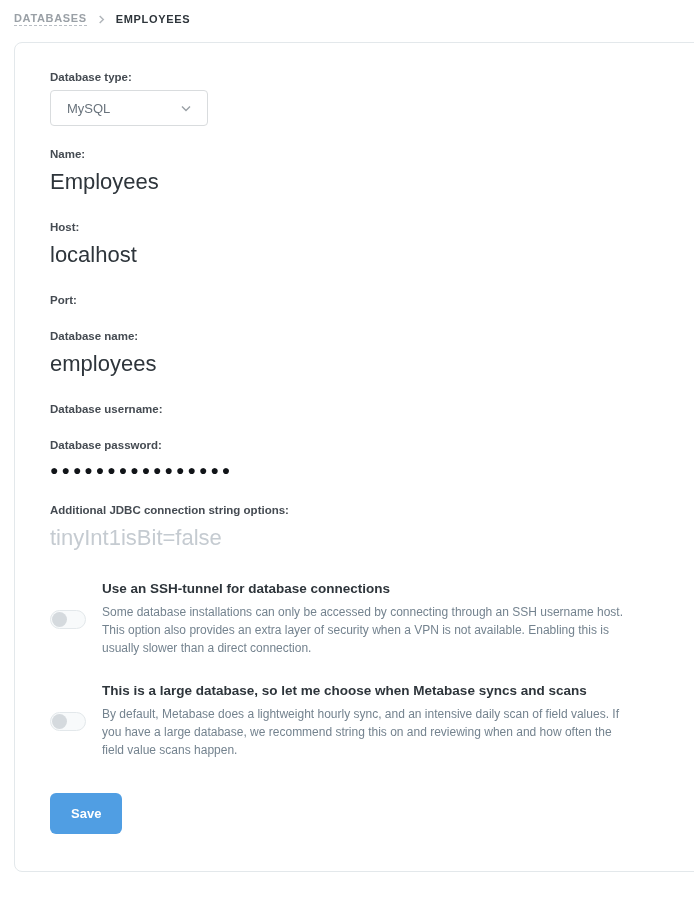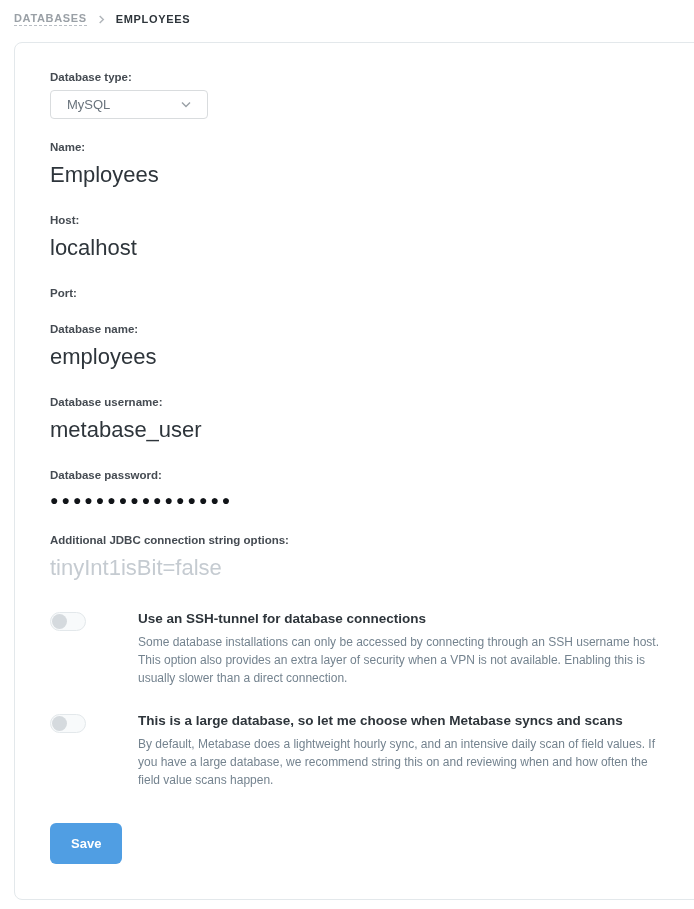--- a/index.html
+++ b/index.html
@@ -50,21 +50,21 @@
   .field-label {
     display: block;
     font-size: 11.5px;
     font-weight: bold;
     color: #454b52;
     margin-bottom: 7px;
   }
   .field-group { margin-bottom: 24px; }
   .select-box {
     width: 158px;
-    height: 29px;
+    height: 36px;
     border: 1px solid #d9dcde;
     border-radius: 4px;
     background: #ffffff;
     display: flex;
     align-items: center;
     justify-content: space-between;
     padding: 0 16px;
     cursor: pointer;
     margin-bottom: 22px;
   }
@@ -83,21 +83,21 @@
   }
   .text-input::placeholder { color: #c5cbd1; opacity: 1; }
   .password-display {
     font-size: 14px;
     letter-spacing: 3px;
     color: #111418;
     padding: 4px 0 2px 0;
     cursor: text;
   }
   
-  .toggle-section { display: flex; align-items: flex-start; margin-bottom: 26px; margin-top: 12px; gap: 36px; }
+  .toggle-section { display: flex; align-items: center; margin-bottom: 26px; margin-top: 12px; }
   .toggle {
     flex: 0 0 auto;
     width: 36px;
     height: 19px;
     border-radius: 99px;
     background: #f8fafb;
     border: 1px solid #e3e8eb;
     position: relative;
     cursor: pointer;
     margin-top: 1px;
@@ -176,21 +176,20 @@
     <label class="field-label">Port:</label>
   </div>
 
   <div class="field-group">
     <label class="field-label">Database name:</label>
     <input class="text-input" type="text" value="employees" style="">
   </div>
 
   <div class="field-group">
     <label class="field-label">Database username:</label>
-    <input class="text-input" type="text" value="metabase_user" style="">
   </div>
 
   <div class="field-group">
     <label class="field-label">Database password:</label>
     <div class="password-display">●●●●●●●●●●●●●●●●</div>
   </div>
 
   <div class="field-group" style="margin-bottom:28px;">
     <label class="field-label">Additional JDBC connection string options:</label>
     <input class="text-input" type="text" placeholder="tinyInt1isBit=false" style="">

